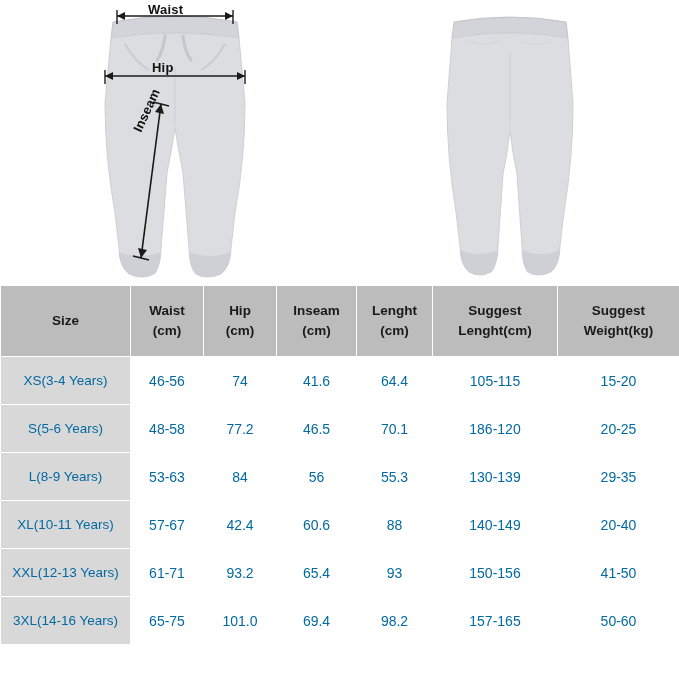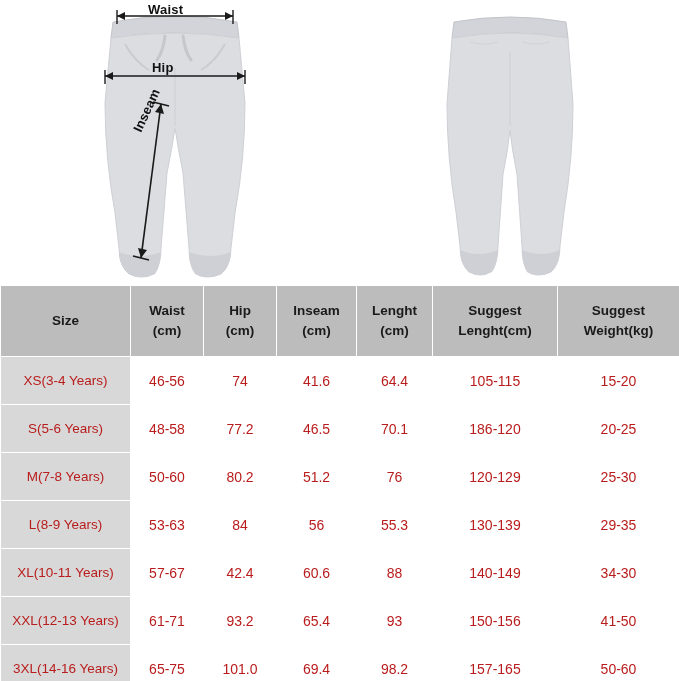--- a/index.html
+++ b/index.html
@@ -72,21 +72,21 @@
     font-size: 13.5px;
     height: 70px;
     line-height: 1.45;
   }
   .size-table thead th.size-col {
     font-weight: 700;
   }
   .size-table tbody td {
     height: 47px;
     background: #ffffff;
-    color: #b91c1c;
+    color: #0369a1;
     font-size: 14px;
   }
   .size-table tbody td.size-cell {
     background: #d8d8d8;
     font-size: 13.5px;
   }
   .unit {
     display: block;
   }
   col.c-size { width: 130px; }
@@ -243,45 +243,36 @@
       <tr>
         <td class="size-cell">S(5-6 Years)</td>
         <td>48-58</td>
         <td>77.2</td>
         <td>46.5</td>
         <td>70.1</td>
         <td>186-120</td>
         <td>20-25</td>
       </tr>
       <tr>
-        <td class="size-cell">M(7-8 Years)</td>
-        <td>50-60</td>
-        <td>80.2</td>
-        <td>51.2</td>
-        <td>76</td>
-        <td>120-129</td>
-        <td>25-30</td>
-      </tr>
-      <tr>
         <td class="size-cell">L(8-9 Years)</td>
         <td>53-63</td>
         <td>84</td>
         <td>56</td>
         <td>55.3</td>
         <td>130-139</td>
         <td>29-35</td>
       </tr>
       <tr>
         <td class="size-cell">XL(10-11 Years)</td>
         <td>57-67</td>
         <td>42.4</td>
         <td>60.6</td>
         <td>88</td>
         <td>140-149</td>
-        <td>34-30</td>
+        <td>20-40</td>
       </tr>
       <tr>
         <td class="size-cell">XXL(12-13 Years)</td>
         <td>61-71</td>
         <td>93.2</td>
         <td>65.4</td>
         <td>93</td>
         <td>150-156</td>
         <td>41-50</td>
       </tr>

